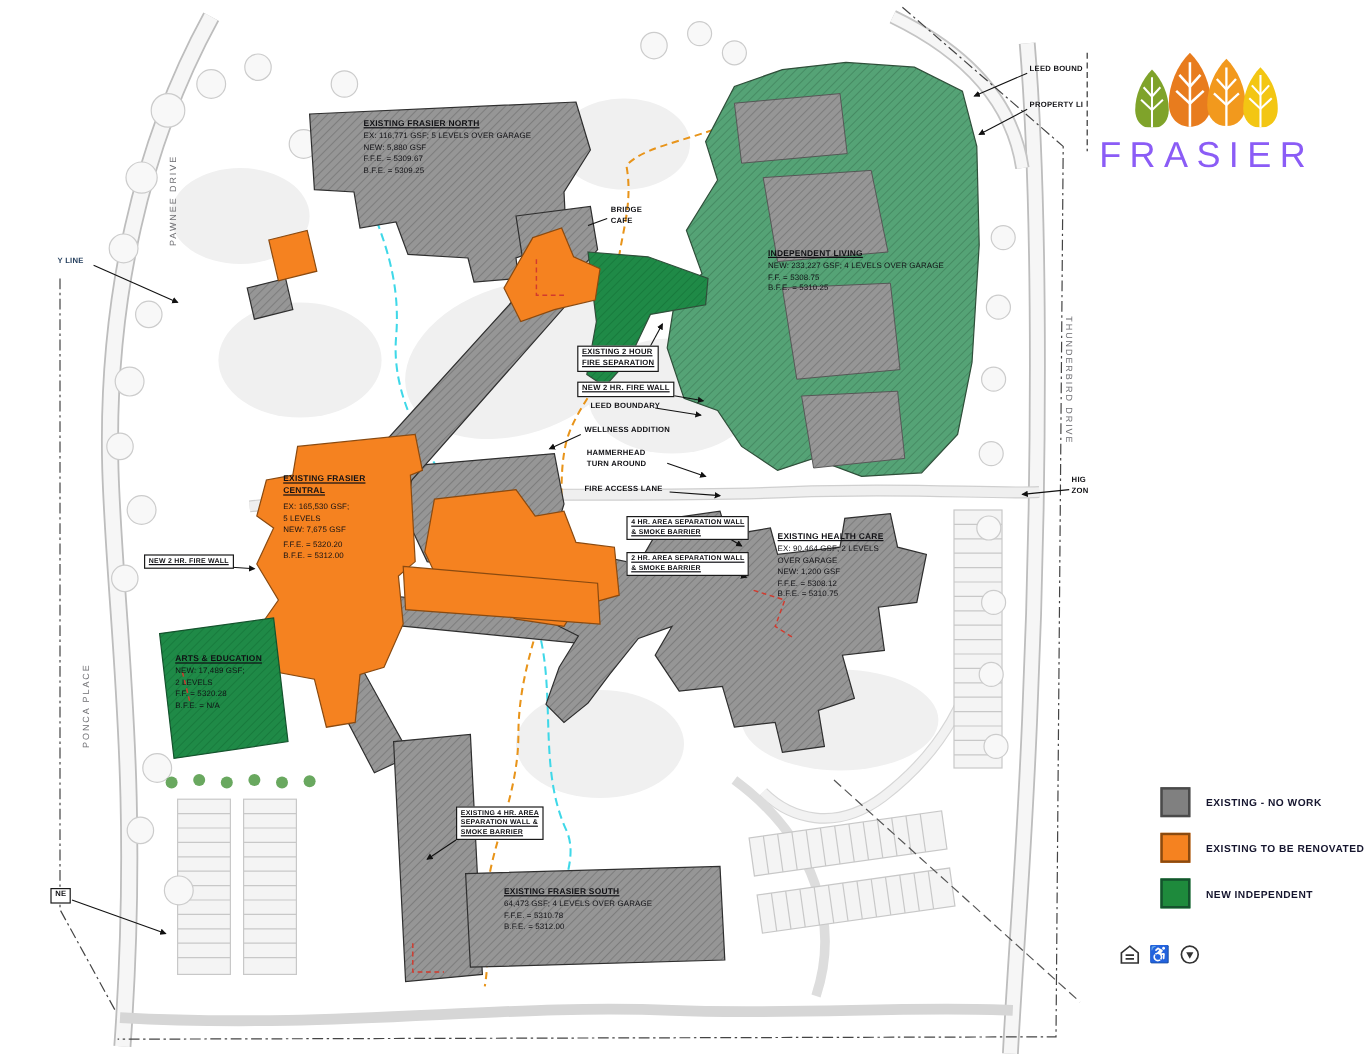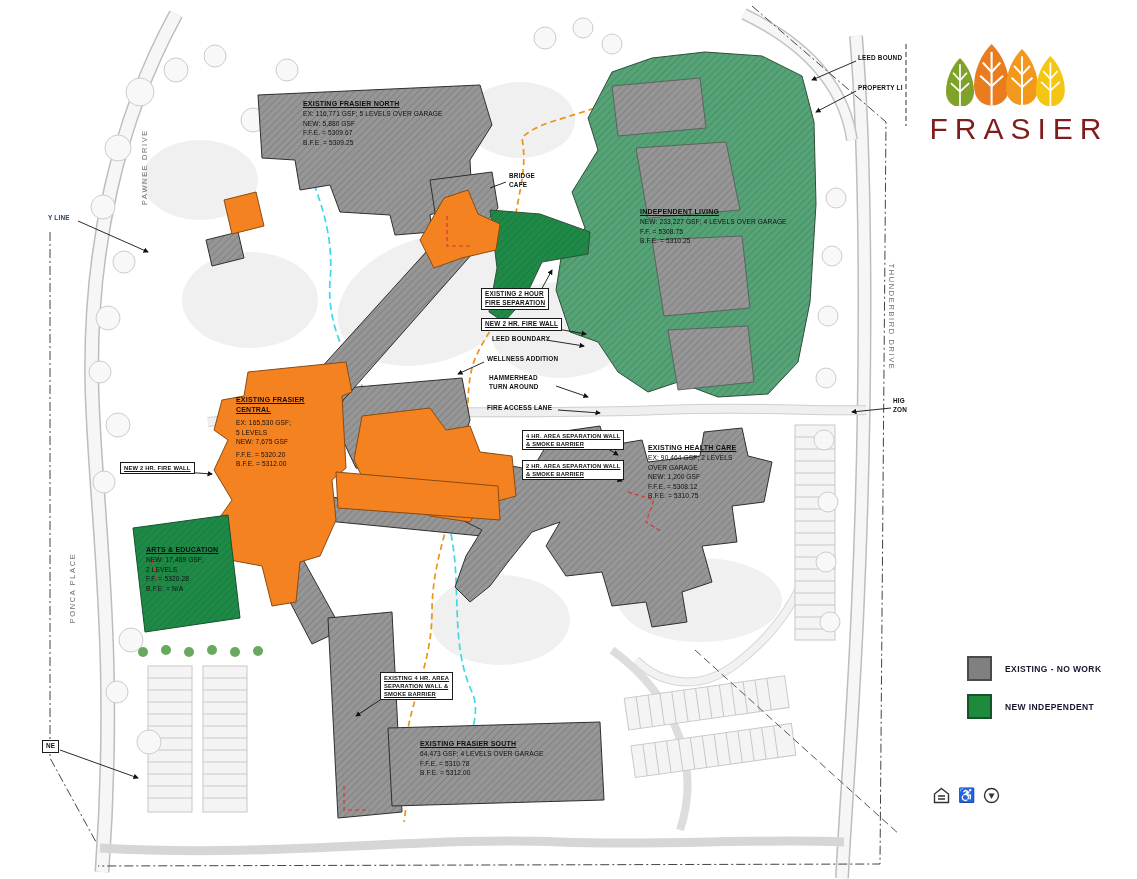--- a/index.html
+++ b/index.html
@@ -12,21 +12,21 @@
   .bl .ln{display:block;font-size:6.6px;letter-spacing:.1px;}
   
   .co{position:absolute;font-size:6.4px;font-weight:bold;color:#101014;line-height:1.4;z-index:30;letter-spacing:.2px;white-space:nowrap;}
   .boxed{border:1px solid #1a1a1a;background:#fff;padding:1px 3px;}
   .boxed .u{text-decoration:underline;}
   .street{position:absolute;font-size:7.5px;color:#6e6e72;letter-spacing:1.6px;white-space:nowrap;z-index:25;}
   .rotccw{transform:translate(-50%,-50%) rotate(-90deg);}
   .rotcw{transform:translate(-50%,-50%) rotate(90deg);}
   
   #brand{position:absolute;left:916px;top:44px;width:206px;z-index:40;}
-  #wordmark{font-size:30px;font-weight:300;letter-spacing:7px;color:#7f1d1d;margin-top:2px;white-space:nowrap;text-align:center;}
+  #wordmark{font-size:30px;font-weight:300;letter-spacing:7px;color:#8b5cf6;margin-top:2px;white-space:nowrap;}
   #legend{position:absolute;left:929px;top:656px;z-index:40;}
   .lrow{display:flex;align-items:center;margin-bottom:13px;padding-left:38px;}
   .swatch{width:25px;height:25px;border:2px solid #4a4a4a;margin-right:13px;box-sizing:border-box;}
   .ltext{font-size:8.5px;font-weight:bold;color:#15152e;letter-spacing:.4px;}
   #certs{position:absolute;left:933px;top:787px;display:flex;gap:8px;align-items:center;z-index:40;}
   .cert{width:17px;height:17px;color:#333;}
   .wheel{font-size:14px;line-height:17px;}
 </style>
 </head>
 <body>
@@ -318,20 +318,24 @@
     </svg>
     <div id="wordmark">FRASIER</div>
   </div>
 
   <div id="legend">
     <div class="lrow">
       <div class="swatch" style="background:#808080;"></div>
       <div class="ltext">EXISTING - NO WORK</div>
     </div>
     <div class="lrow">
+      <div class="swatch" style="background:#F58220;border-color:#8a4a10;"></div>
+      <div class="ltext">EXISTING  TO BE RENOVATED</div>
+    </div>
+    <div class="lrow">
       <div class="swatch" style="background:#1E8A3C;border-color:#14532d;"></div>
       <div class="ltext">NEW INDEPENDENT</div>
     </div>
   </div>
 
   <div id="certs">
     <svg class="cert" viewBox="0 0 17 17">
       <path d="M8.5,1.5 L15.5,7 V15.5 H1.5 V7 Z" fill="none" stroke="#333" stroke-width="1.4"></path>
       <path d="M5,9 H12 M5,12 H12" stroke="#333" stroke-width="1.4"></path>
     </svg>

